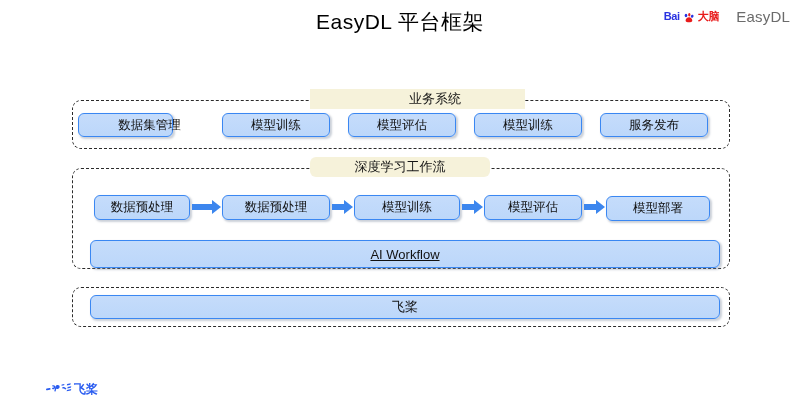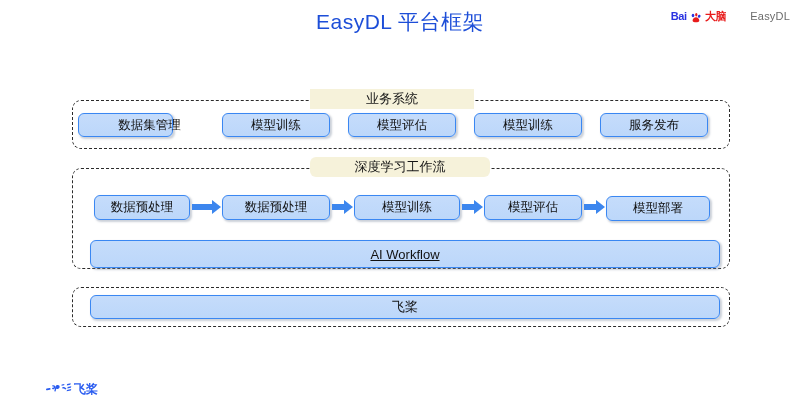--- a/index.html
+++ b/index.html
@@ -16,21 +16,21 @@
   }
 
   
   .page-title {
     position: absolute;
     left: 0;
     top: 8px;
     width: 800px;
     text-align: center;
     font-size: 21px;
-    color: #1d4ed8;
+    color: #000000;
     letter-spacing: 0.5px;
     font-weight: 400;
   }
 
   .brand-logo {
     position: absolute;
     right: 10px;
     top: 8px;
     display: flex;
     align-items: center;
@@ -51,23 +51,23 @@
     display: inline-block;
   }
   .brand-daonao {
     font-size: 11px;
     font-weight: bold;
     color: #e81b1b;
     letter-spacing: -0.3px;
     line-height: 1;
   }
   .brand-easydl {
-    font-size: 11px;
+    font-size: 15px;
     color: #6b6b6b;
-    margin-left: 21px;
+    margin-left: 14px;
     line-height: 1;
     letter-spacing: 0.2px;
   }
 
   
   .group {
     position: absolute;
     border: 1.6px dashed #2b2b2b;
     border-radius: 9px;
     box-sizing: border-box;
@@ -156,21 +156,21 @@
       <ellipse cx="12.6" cy="5.4" rx="2.3" ry="3.4" fill="#e81b1b"></ellipse>
       <ellipse cx="18.4" cy="8.6" rx="2.6" ry="3.1" fill="#2932e1" transform="rotate(22 18.4 8.6)"></ellipse>
       <path d="M12 10.5c3.4 0 6.6 3.6 6.6 6.4 0 2.2-1.9 3.4-4.2 3.4h-5c-2.3 0-4.2-1.2-4.2-3.4 0-2.8 3.4-6.4 6.8-6.4z" fill="#e81b1b"></path>
     </svg>
   </span>
   <span class="brand-daonao">大脑</span>
   <span class="brand-easydl">EasyDL</span>
 </div>
 
 <div class="group" style="left:72px; top:100px; width:658px; height:49px;"></div>
-<div class="group-label" style="left:310px; top:89px; width:164px;">业务系统</div>
+<div class="group-label" style="left:310px; top:89px; width:180px;padding-left:35px;">业务系统</div>
 
 <div class="bbox" style="left:78px; top:113px; width:95px; height:24px;padding-left:48px;">数据集管理</div>
 <div class="bbox" style="left:222px; top:113px; width:108px; height:24px;">模型训练</div>
 <div class="bbox" style="left:348px; top:113px; width:108px; height:24px;">模型评估</div>
 <div class="bbox" style="left:474px; top:113px; width:108px; height:24px;">模型训练</div>
 <div class="bbox" style="left:600px; top:113px; width:108px; height:24px;">服务发布</div>
 
 <div class="group" style="left:72px; top:168px; width:658px; height:101px;"></div>
 <div class="group-label" style="left:310px; top:157px; width:180px;border-radius:6px;">深度学习工作流</div>
 

